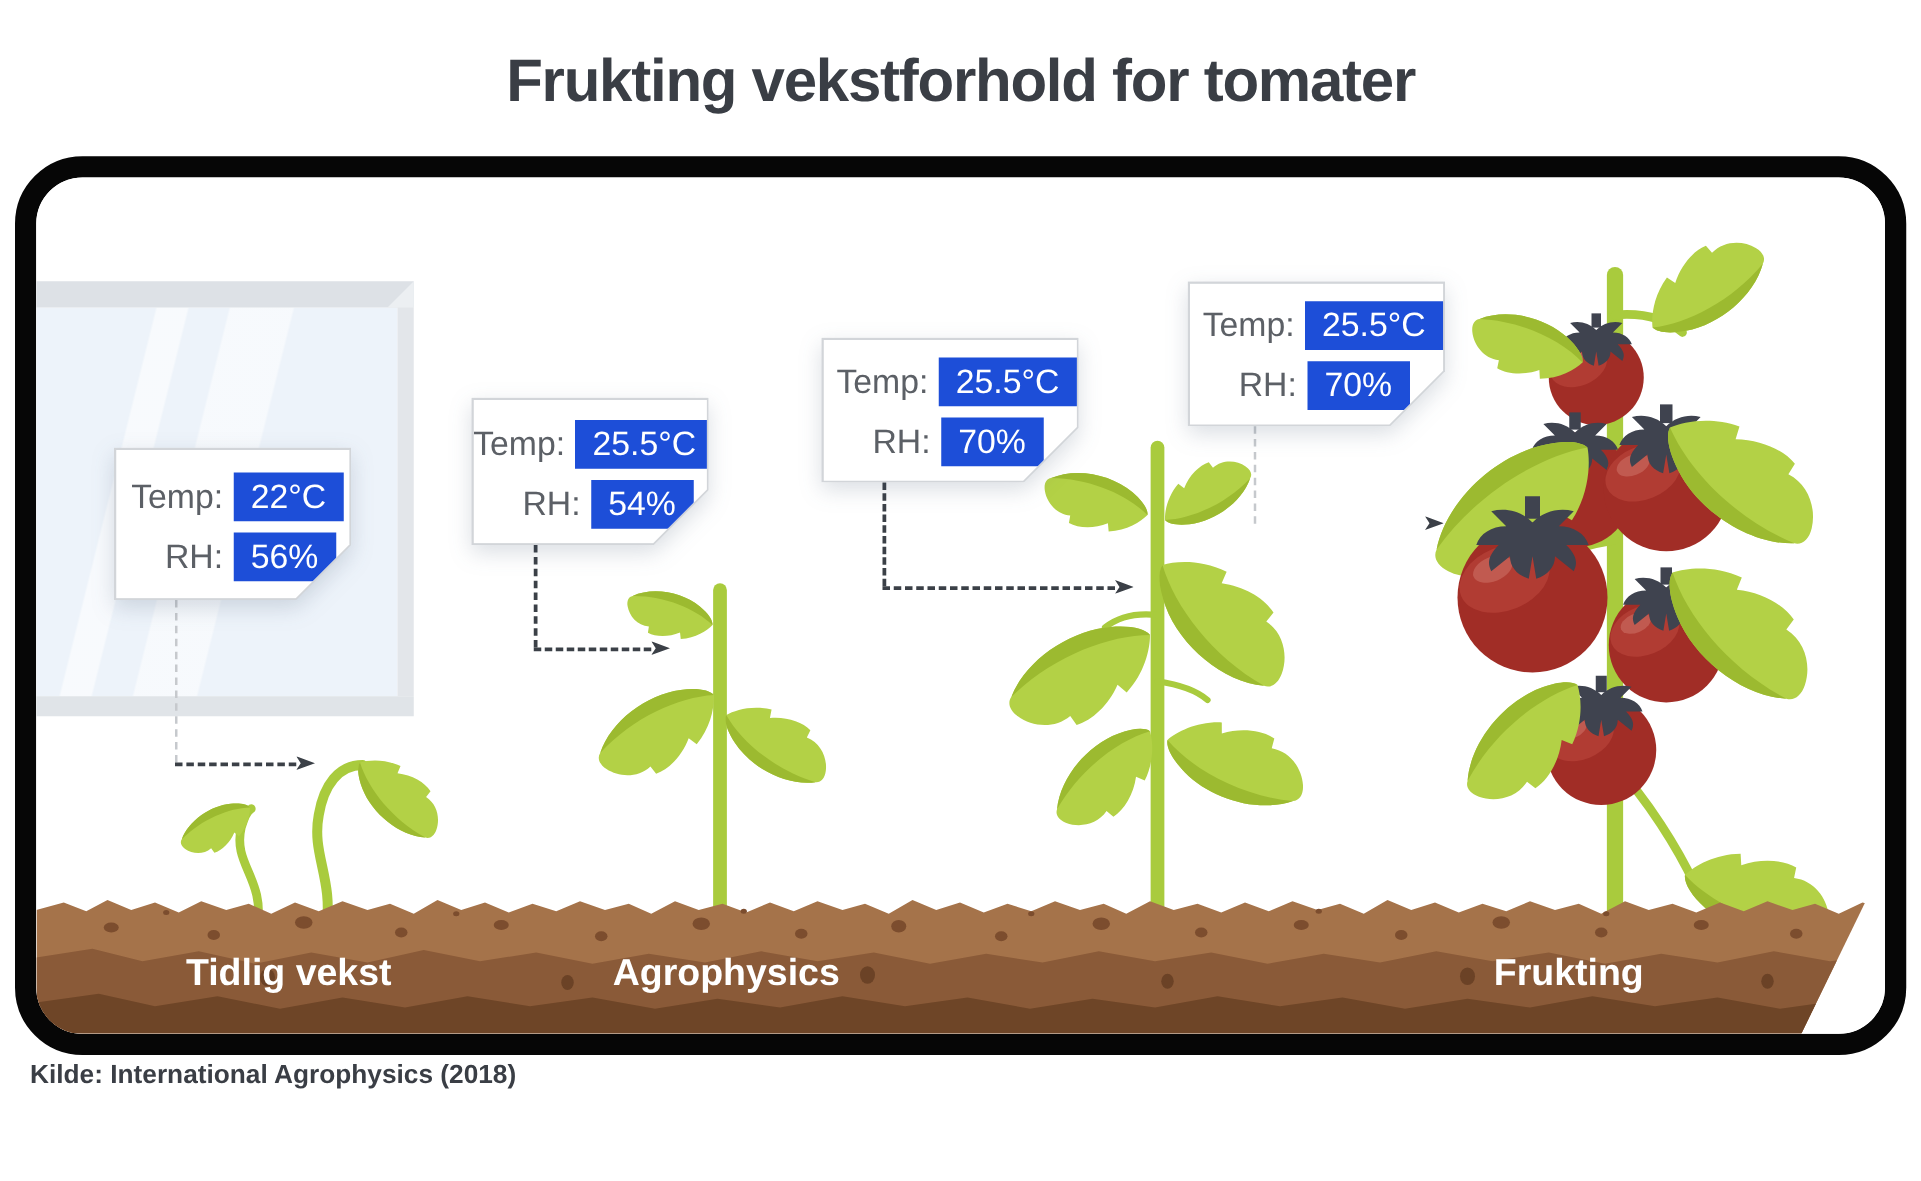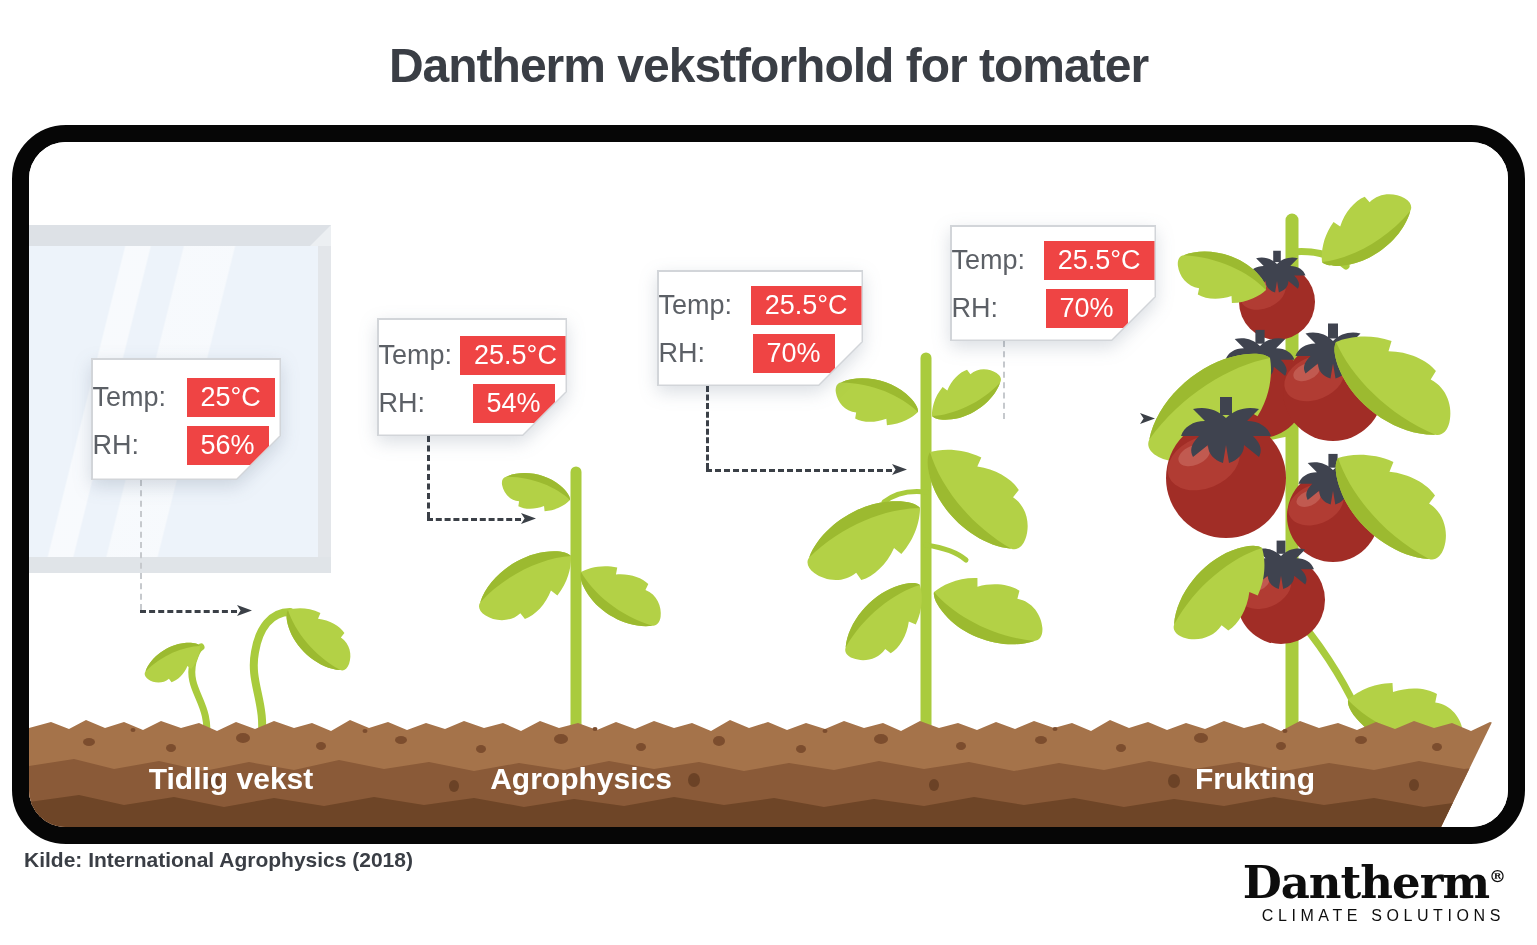--- a/index.html
+++ b/index.html
@@ -38,39 +38,39 @@
   .vline-light{position:absolute;width:0;border-left:2px dashed #c6c9cd;z-index:40;}
   .arrowhead{position:absolute;width:15px;height:13px;background:#3b4047;
         clip-path:polygon(0 8%,100% 50%,0 92%,24% 50%);z-index:40;}
   
   .callout{position:absolute;z-index:50;filter:drop-shadow(0 6px 9px rgba(50,70,100,.18));}
   .callout-border{position:absolute;inset:0;background:#d2d5d9;
         clip-path:polygon(0 0,100% 0,100% calc(100% - 44px),calc(100% - 44px) 100%,0 100%);}
   .callout-inner{position:absolute;inset:1.5px;background:#ffffff;
         clip-path:polygon(0 0,100% 0,100% calc(100% - 43px),calc(100% - 43px) 100%,0 100%);}
   .c-row{display:flex;align-items:center;margin-bottom:9px;}
-  .lbl{width:86px;text-align:left;margin-right:8px;font-size:27px;color:#5c6066;}
-  .chip{display:inline-block;background:#ef4444;color:#fff;font-size:27px;
+  .lbl{width:86px;text-align:right;margin-right:8px;font-size:27px;color:#5c6066;}
+  .chip{display:inline-block;background:#1d4ed8;color:#fff;font-size:27px;
         padding:4px 14px;text-align:center;}
   .pad-c1 .callout-inner{padding-top:18px;} .pad-c2 .callout-inner{padding-top:16px;}
   .pad-c3 .callout-inner{padding-top:14px;} .pad-c4 .callout-inner{padding-top:14px;}
   
   .source{position:absolute;left:24px;top:848px;font-size:21px;font-weight:bold;color:#3a3e45;}
   .logo{position:absolute;right:32px;top:860px;text-align:right;color:#0d0d0d;}
   .logo-word{font-family:"DejaVu Serif",serif;font-weight:bold;font-size:45px;
         letter-spacing:-1px;line-height:1;}
   .logo-reg{font-size:17px;vertical-align:super;}
   .logo-tagline{font-size:16px;letter-spacing:4.6px;margin-top:2px;font-weight:400;}
 </style>
 </head>
 <body>
 
 <div class="canvas">
 
-  <div class="title">Dantherm vekstforhold for tomater</div>
+  <div class="title">Frukting vekstforhold for tomater</div>
 
   <svg width="0" height="0" style="position:absolute">
     <defs>
       <g id="leaf">
         <path fill="#b3d146" d="M0,0 C4,-8 14,-20 30,-26 L33,-19 C44,-28 58,-32 68,-30 L69,-23 C82,-26 94,-18 99,-8 C102,-2 101,3 97,5 C78,22 44,26 20,16 C8,11 1,5 0,0 Z"></path>
         <path fill="#9cba30" d="M0,0 C24,12 62,16 97,5 C78,22 44,26 20,16 C8,11 1,5 0,0 Z"></path>
       </g>
       <g id="tomato">
         <path fill="#3f434f" d="M-4,-54 L4,-54 L4,-42 L-4,-42 Z"></path>
         <circle r="40" fill="#a12d26"></circle>
@@ -200,21 +200,21 @@
       <div class="arrowhead" style="left:863px;top:321px"></div>
 
       <div class="vline-light" style="left:974px;top:199px;height:78px"></div>
       <div class="arrowhead" style="left:1111px;top:270px"></div>
 
       <div class="callout pad-c1" style="left:62px;top:216px;width:190px;height:122px">
         <div class="callout-border"></div>
         <div class="callout-inner">
           <div class="c-row">
             <span class="lbl">Temp:</span>
-            <span class="chip">25°C</span>
+            <span class="chip">22°C</span>
           </div>
           <div class="c-row">
             <span class="lbl">RH:</span>
             <span class="chip">56%</span>
           </div>
         </div>
       </div>
 
       <div class="callout pad-c2" style="left:348px;top:176px;width:190px;height:118px">
         <div class="callout-border"></div>
@@ -256,18 +256,14 @@
             <span class="chip">70%</span>
           </div>
         </div>
       </div>
 
     </div>
   </div>
 
   <div class="source">Kilde: International Agrophysics (2018)</div>
 
-  <div class="logo">
-    <div class="logo-word"><span>Dantherm</span><span class="logo-reg">®</span></div>
-    <div class="logo-tagline">CLIMATE SOLUTIONS</div>
-  </div>
 
 </div>
 
 </body></html>

